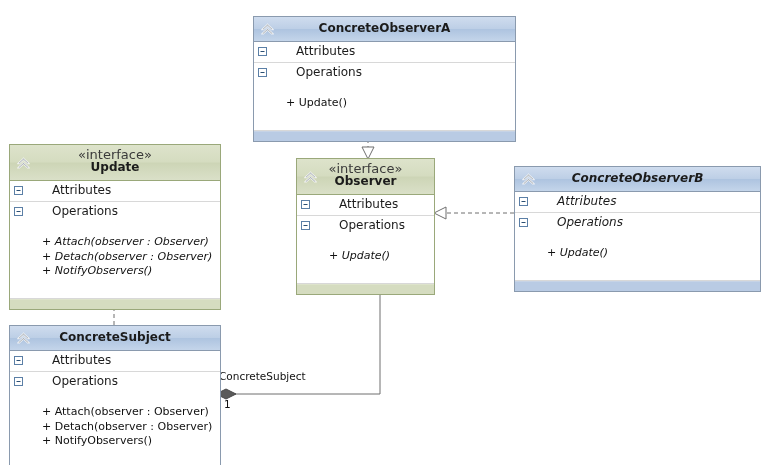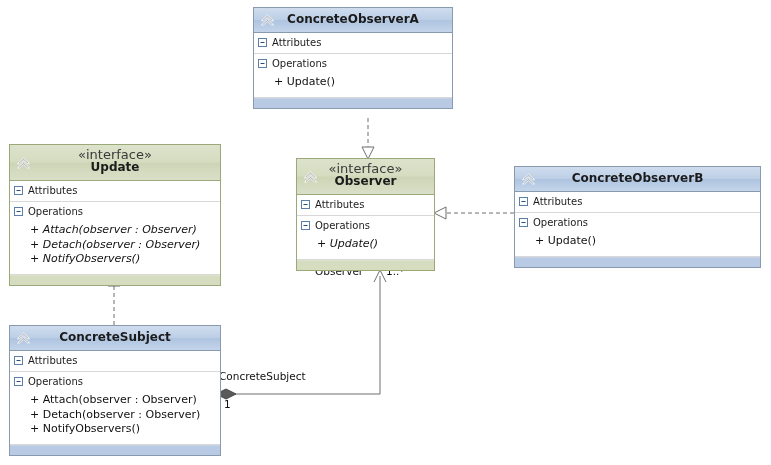--- a/index.html
+++ b/index.html
@@ -79,33 +79,34 @@
     box-sizing: border-box;
     border-bottom: 1px solid #d8d8d8;
     padding: 2px 4px 3px 4px;
     background: #ffffff;
   }
   .compartment:last-of-type { border-bottom: none; }
 
   .comp-head {
     display: flex;
     align-items: center;
-    font-size: 10px;
+    font-size: 12px;
     color: #1b1b1b;
     line-height: 15px;
+    gap: 24px;
   }
   .toggle-icon {
     width: 9px;
     height: 9px;
     margin-right: 5px;
     flex: 0 0 auto;
     line-height: 0;
   }
   .member-list {
-    margin: 4px;
+    margin: 16px;
     padding: 0 0 0 12px;
     list-style: none;
   }
   .member {
     font-size: 11px;
     color: #111111;
     line-height: 14.5px;
     white-space: nowrap;
   }
   .member.abstract { font-style: italic; }
@@ -163,21 +164,21 @@
 
       <polyline points="374,282 380,270 386,282" fill="none" stroke="#6f6f6f" stroke-width="1"></polyline>
     </g>
   </svg>
 
   <div class="edge-label" style="left:315px; top:265px;">Observer</div>
   <div class="edge-label" style="left:386px; top:265px;">1..*</div>
   <div class="edge-label" style="left:219px; top:370px;">ConcreteSubject</div>
   <div class="edge-label" style="left:224px; top:398px;">1</div>
 
-  <div class="uml-box" style="left:253px; top:7px; width:200px;">
+  <div class="uml-box" style="left:253px; top:16px; width:263px;">
     <div class="box-header">
       <span class="chev-icon">
         <svg width="17" height="17" viewBox="0 0 17 17">
           <path d="M2.5 9.2 L8.5 3.6 L14.5 9.2 L12.4 9.2 L8.5 5.6 L4.6 9.2 Z" fill="#9fa6ad" stroke="#ffffff" stroke-width="0.9"></path>
           <path d="M2.5 13.4 L8.5 7.8 L14.5 13.4 L12.4 13.4 L8.5 9.8 L4.6 13.4 Z" fill="#9fa6ad" stroke="#ffffff" stroke-width="0.9"></path>
         </svg>
       </span>
       <div class="class-name">ConcreteObserverA</div>
     </div>
 
@@ -290,21 +291,21 @@
         <span>Operations</span>
       </div>
       <ul class="member-list">
         <li class="member abstract">+ Update()</li>
       </ul>
     </div>
 
     <div class="box-footer"></div>
   </div>
 
-  <div class="uml-box" style="left:514px; top:166px; width:247px;">
+  <div class="uml-box" style="left:514px; top:166px; width:247px;font-style:italic;">
     <div class="box-header">
       <span class="chev-icon">
         <svg width="17" height="17" viewBox="0 0 17 17">
           <path d="M2.5 9.2 L8.5 3.6 L14.5 9.2 L12.4 9.2 L8.5 5.6 L4.6 9.2 Z" fill="#9fa6ad" stroke="#ffffff" stroke-width="0.9"></path>
           <path d="M2.5 13.4 L8.5 7.8 L14.5 13.4 L12.4 13.4 L8.5 9.8 L4.6 13.4 Z" fill="#9fa6ad" stroke="#ffffff" stroke-width="0.9"></path>
         </svg>
       </span>
       <div class="class-name">ConcreteObserverB</div>
     </div>
 

